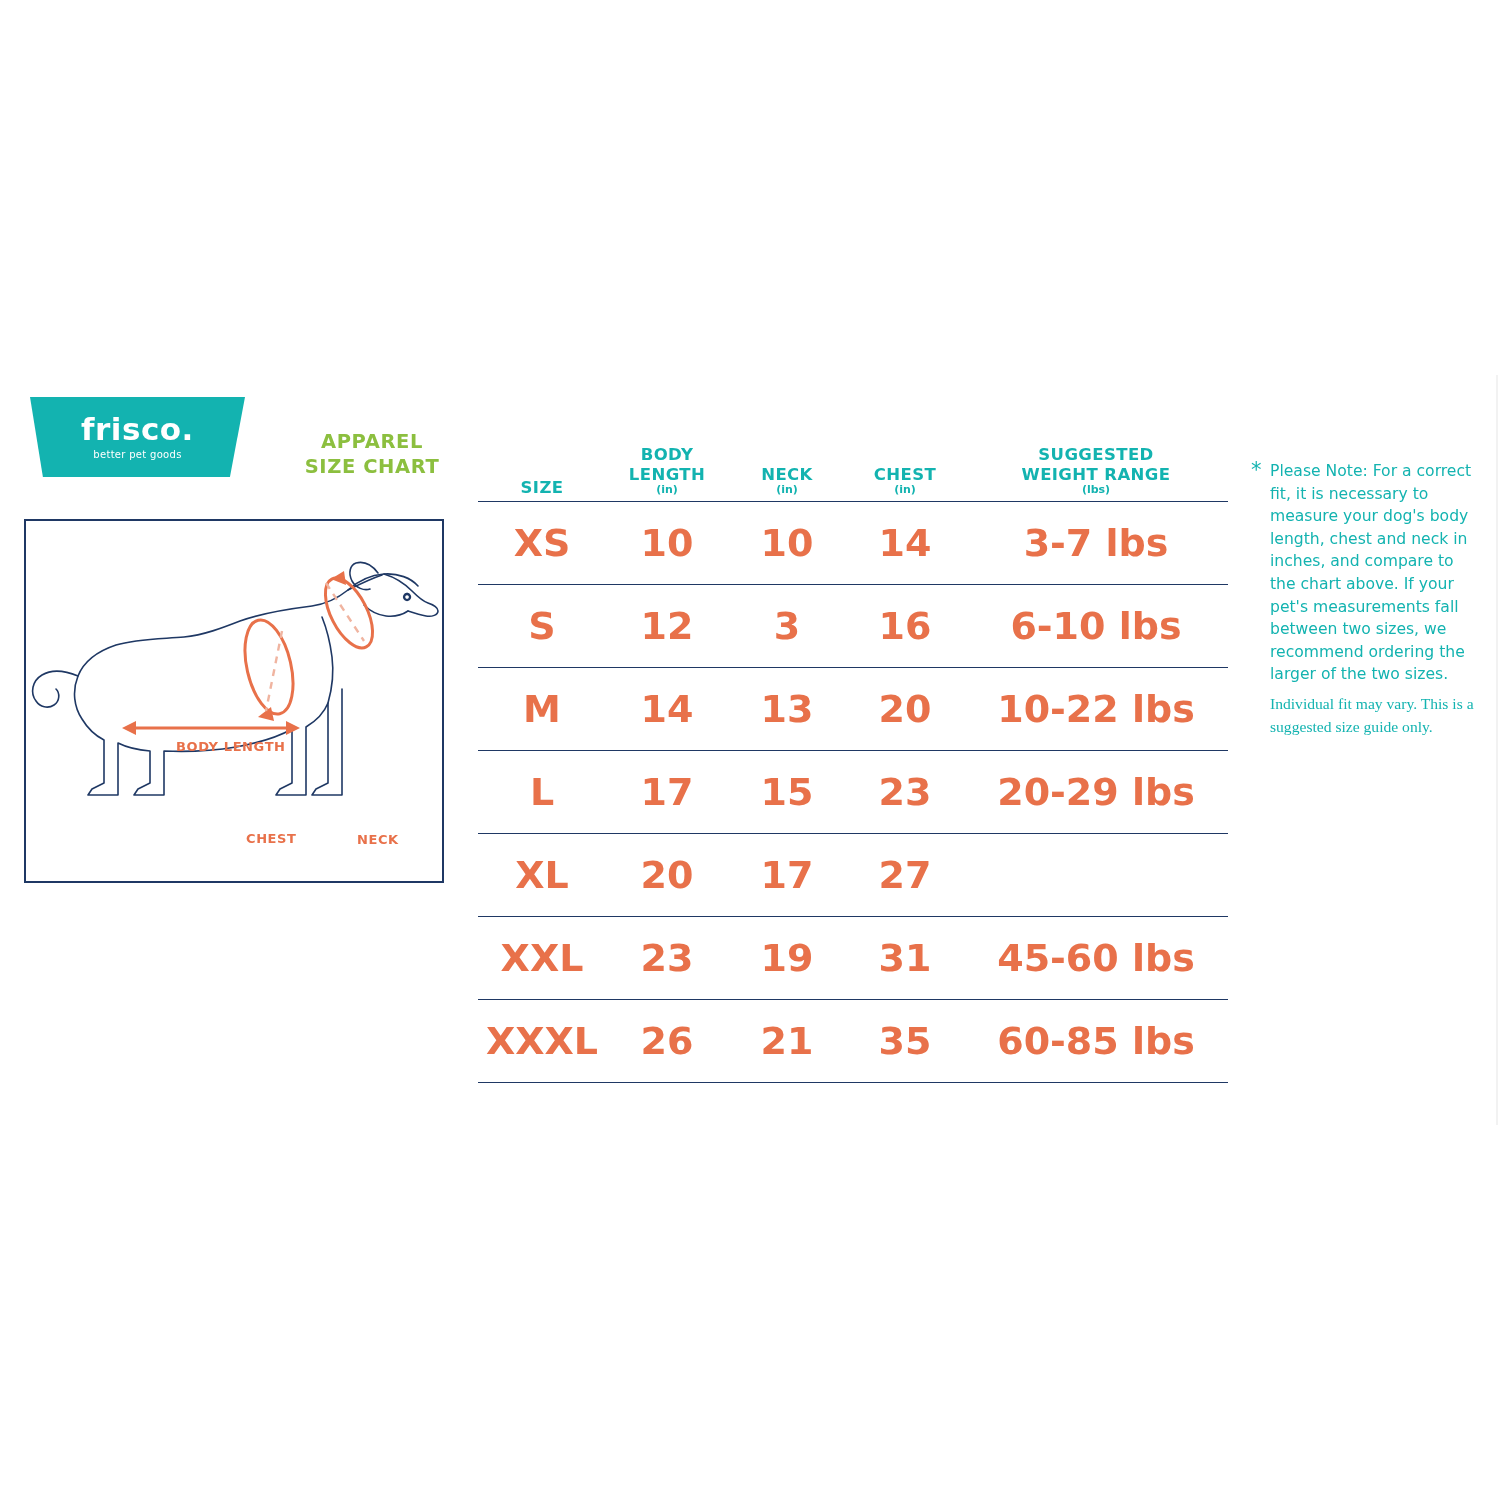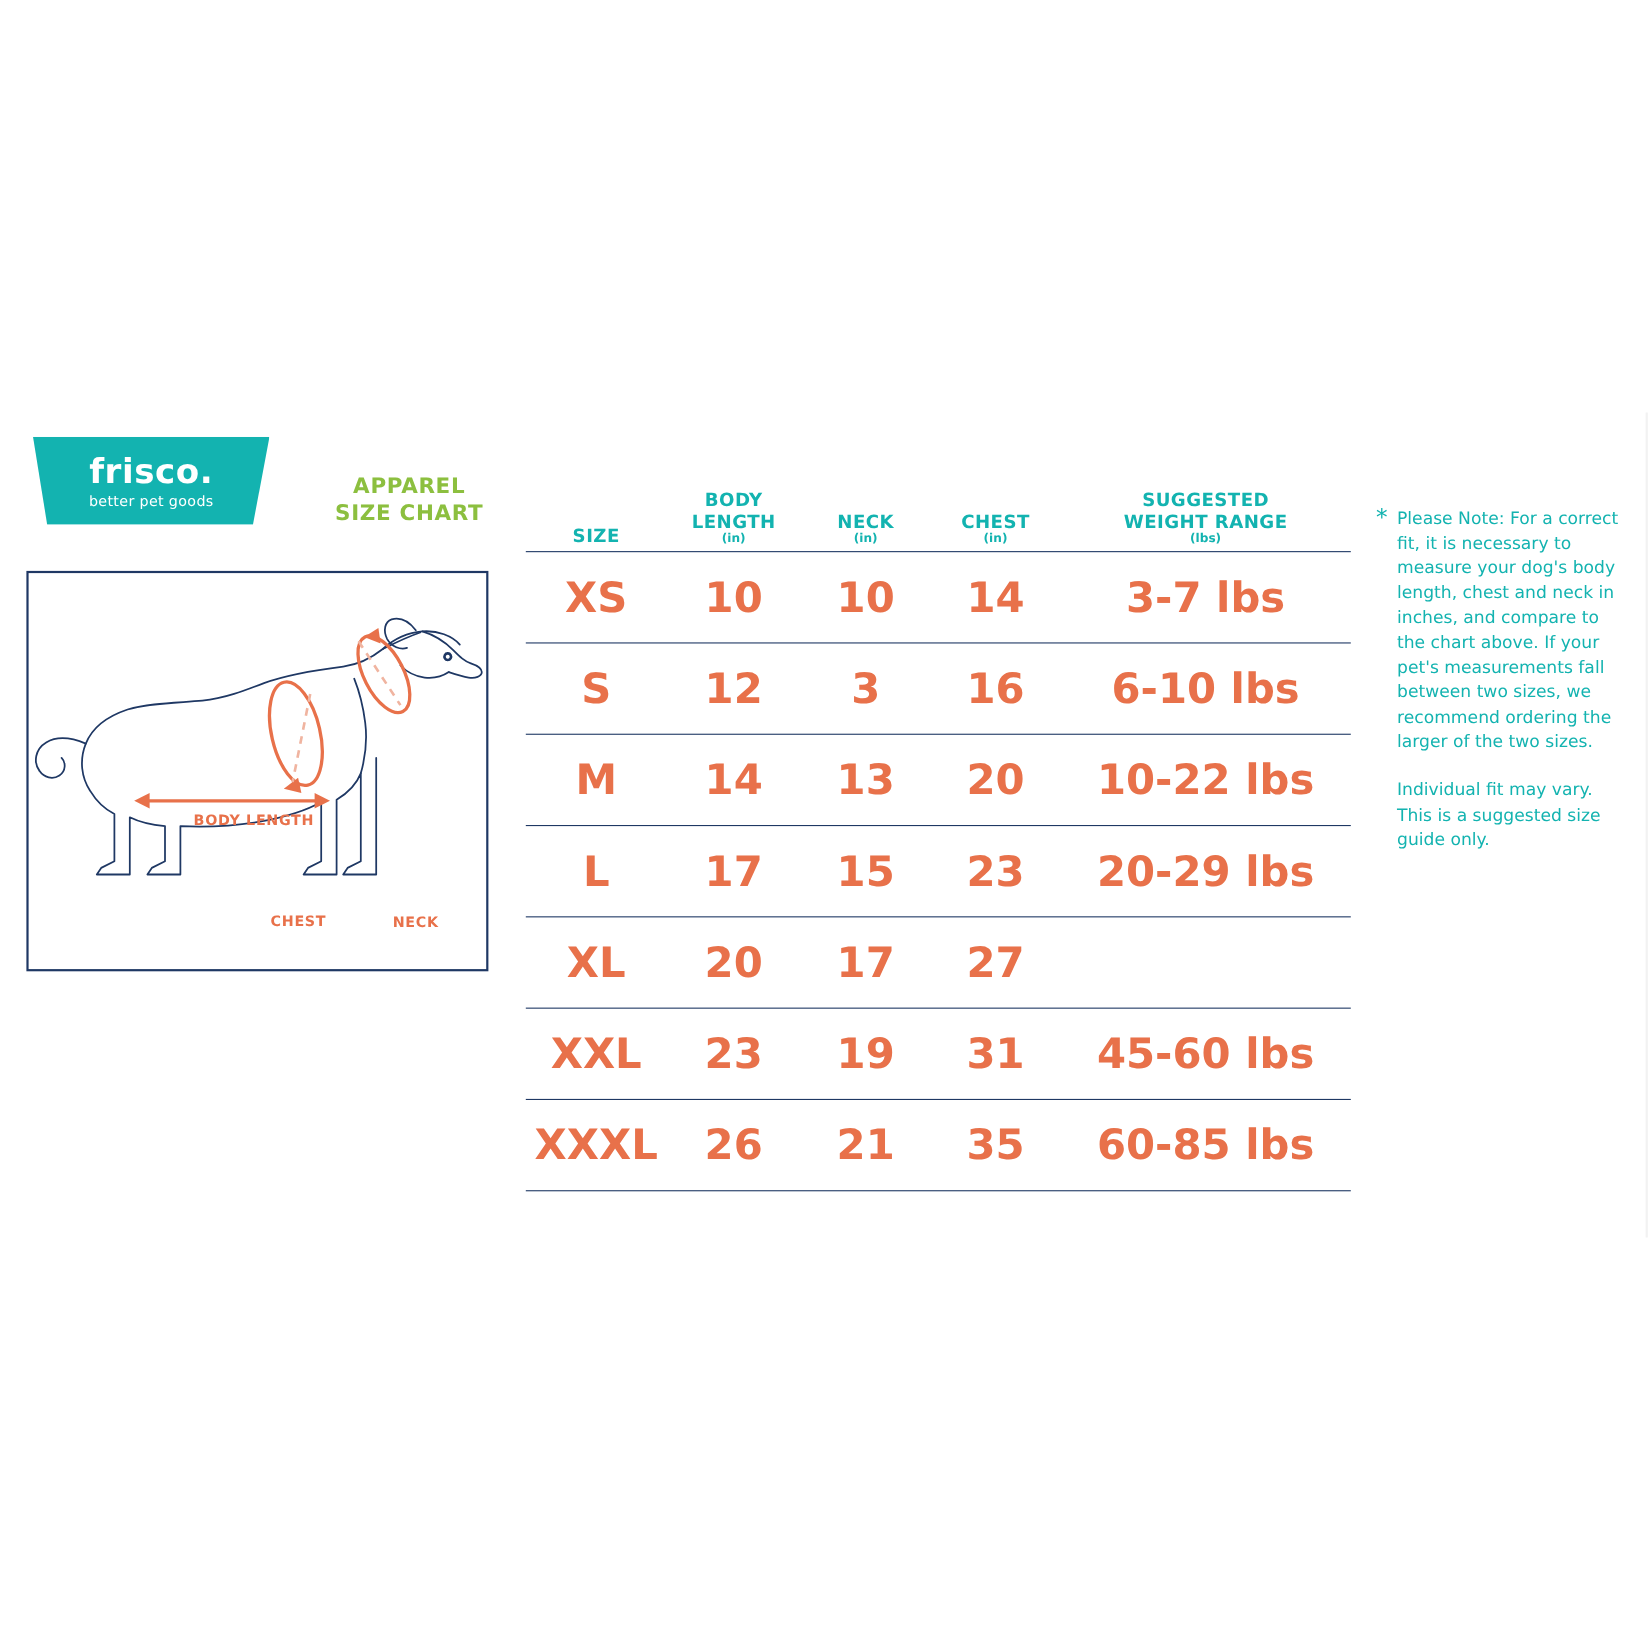--- a/index.html
+++ b/index.html
@@ -48,21 +48,21 @@
     letter-spacing: 0.5px;
     font-family: "DejaVu Sans", sans-serif;
   }
   .logo-tag {
     position: absolute;
     left: 0;
     top: 52px;
     width: 100%;
     text-align: center;
     color: #ffffff;
-    font-size: 13px;
+    font-size: 10px;
     letter-spacing: 0.3px;
   }
   
   .apparel-title {
     position: absolute;
     left: 272px;
     top: 55px;
     width: 200px;
     color: #8cbf3f;
     font-size: 19.5px;
@@ -146,21 +146,21 @@
     line-height: 1.45;
   }
   .note .star {
     position: absolute;
     left: -1px;
     top: 0px;
     font-size: 21px;
     line-height: 1;
   }
   .note-body { padding-left: 18px; }
-  .note-p2 { padding-left: 18px; margin-top: 21px; }
+  .note-p2 { padding-left: 18px; margin-top: 7px; font-family: Liberation Serif, serif; }
   .divider-right {
     position: absolute;
     left: 1496px;
     top: 0;
     width: 2px;
     height: 750px;
     background: #f2f2f2;
   }
 </style>
 </head>

